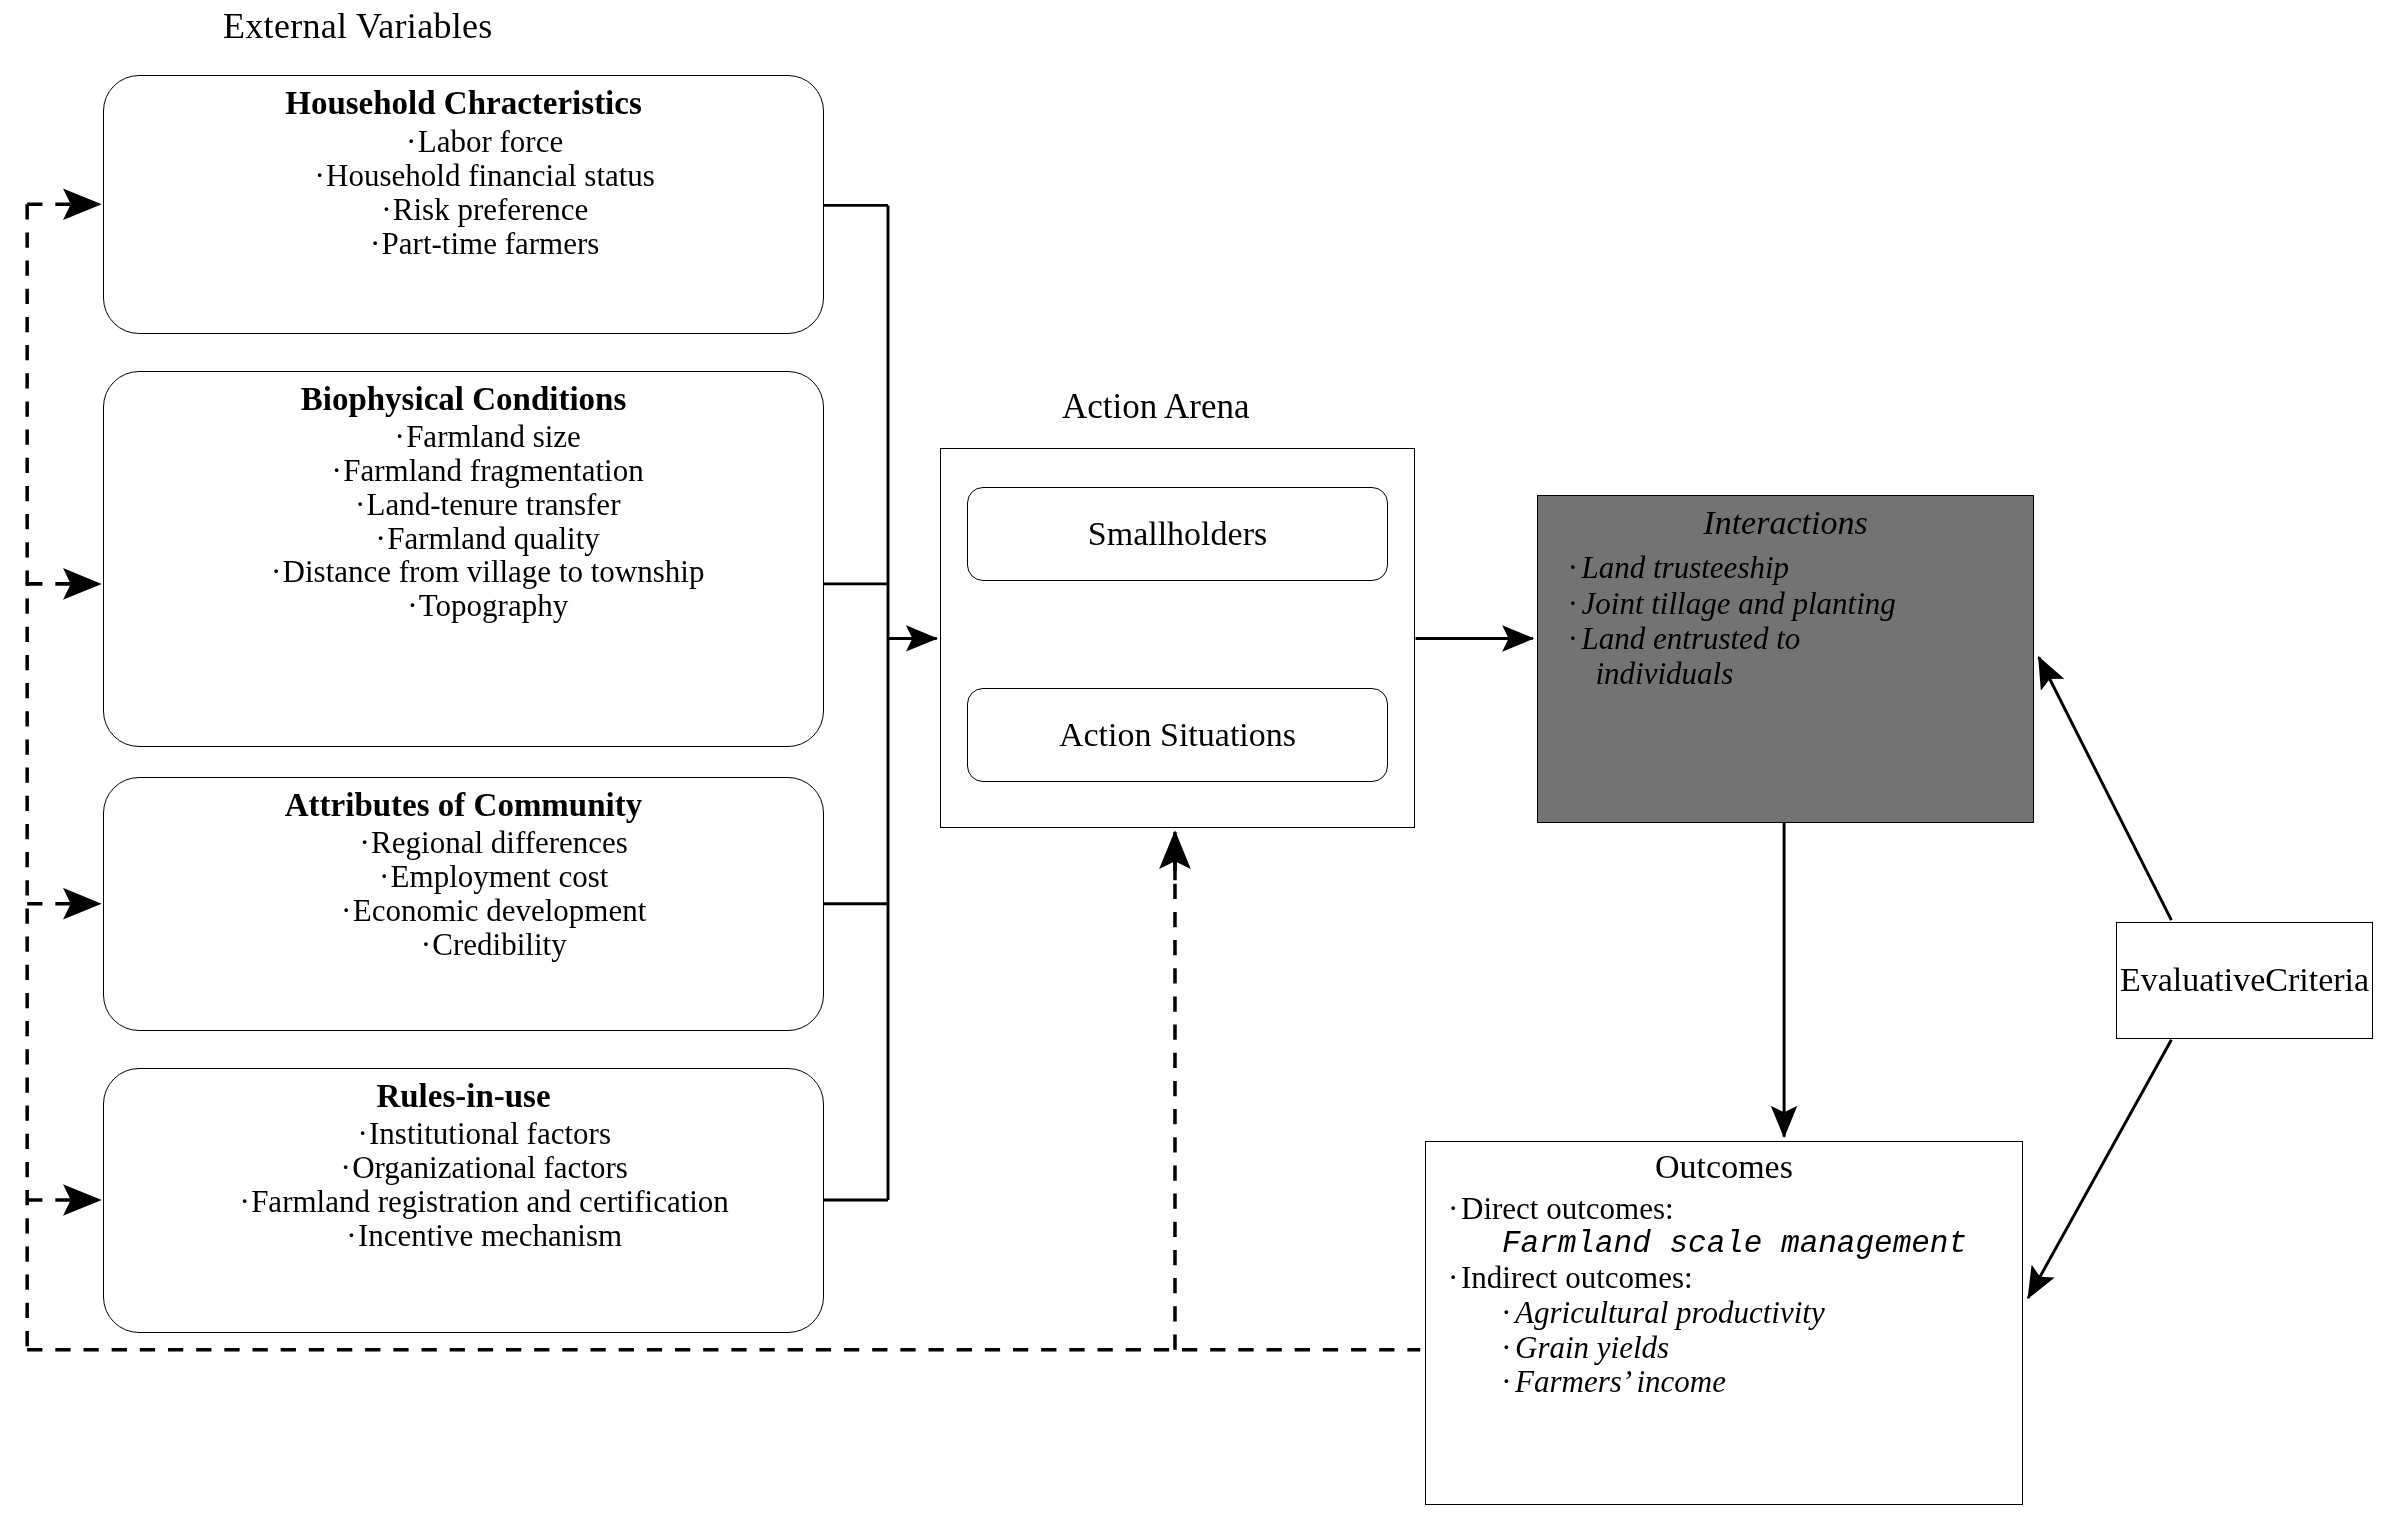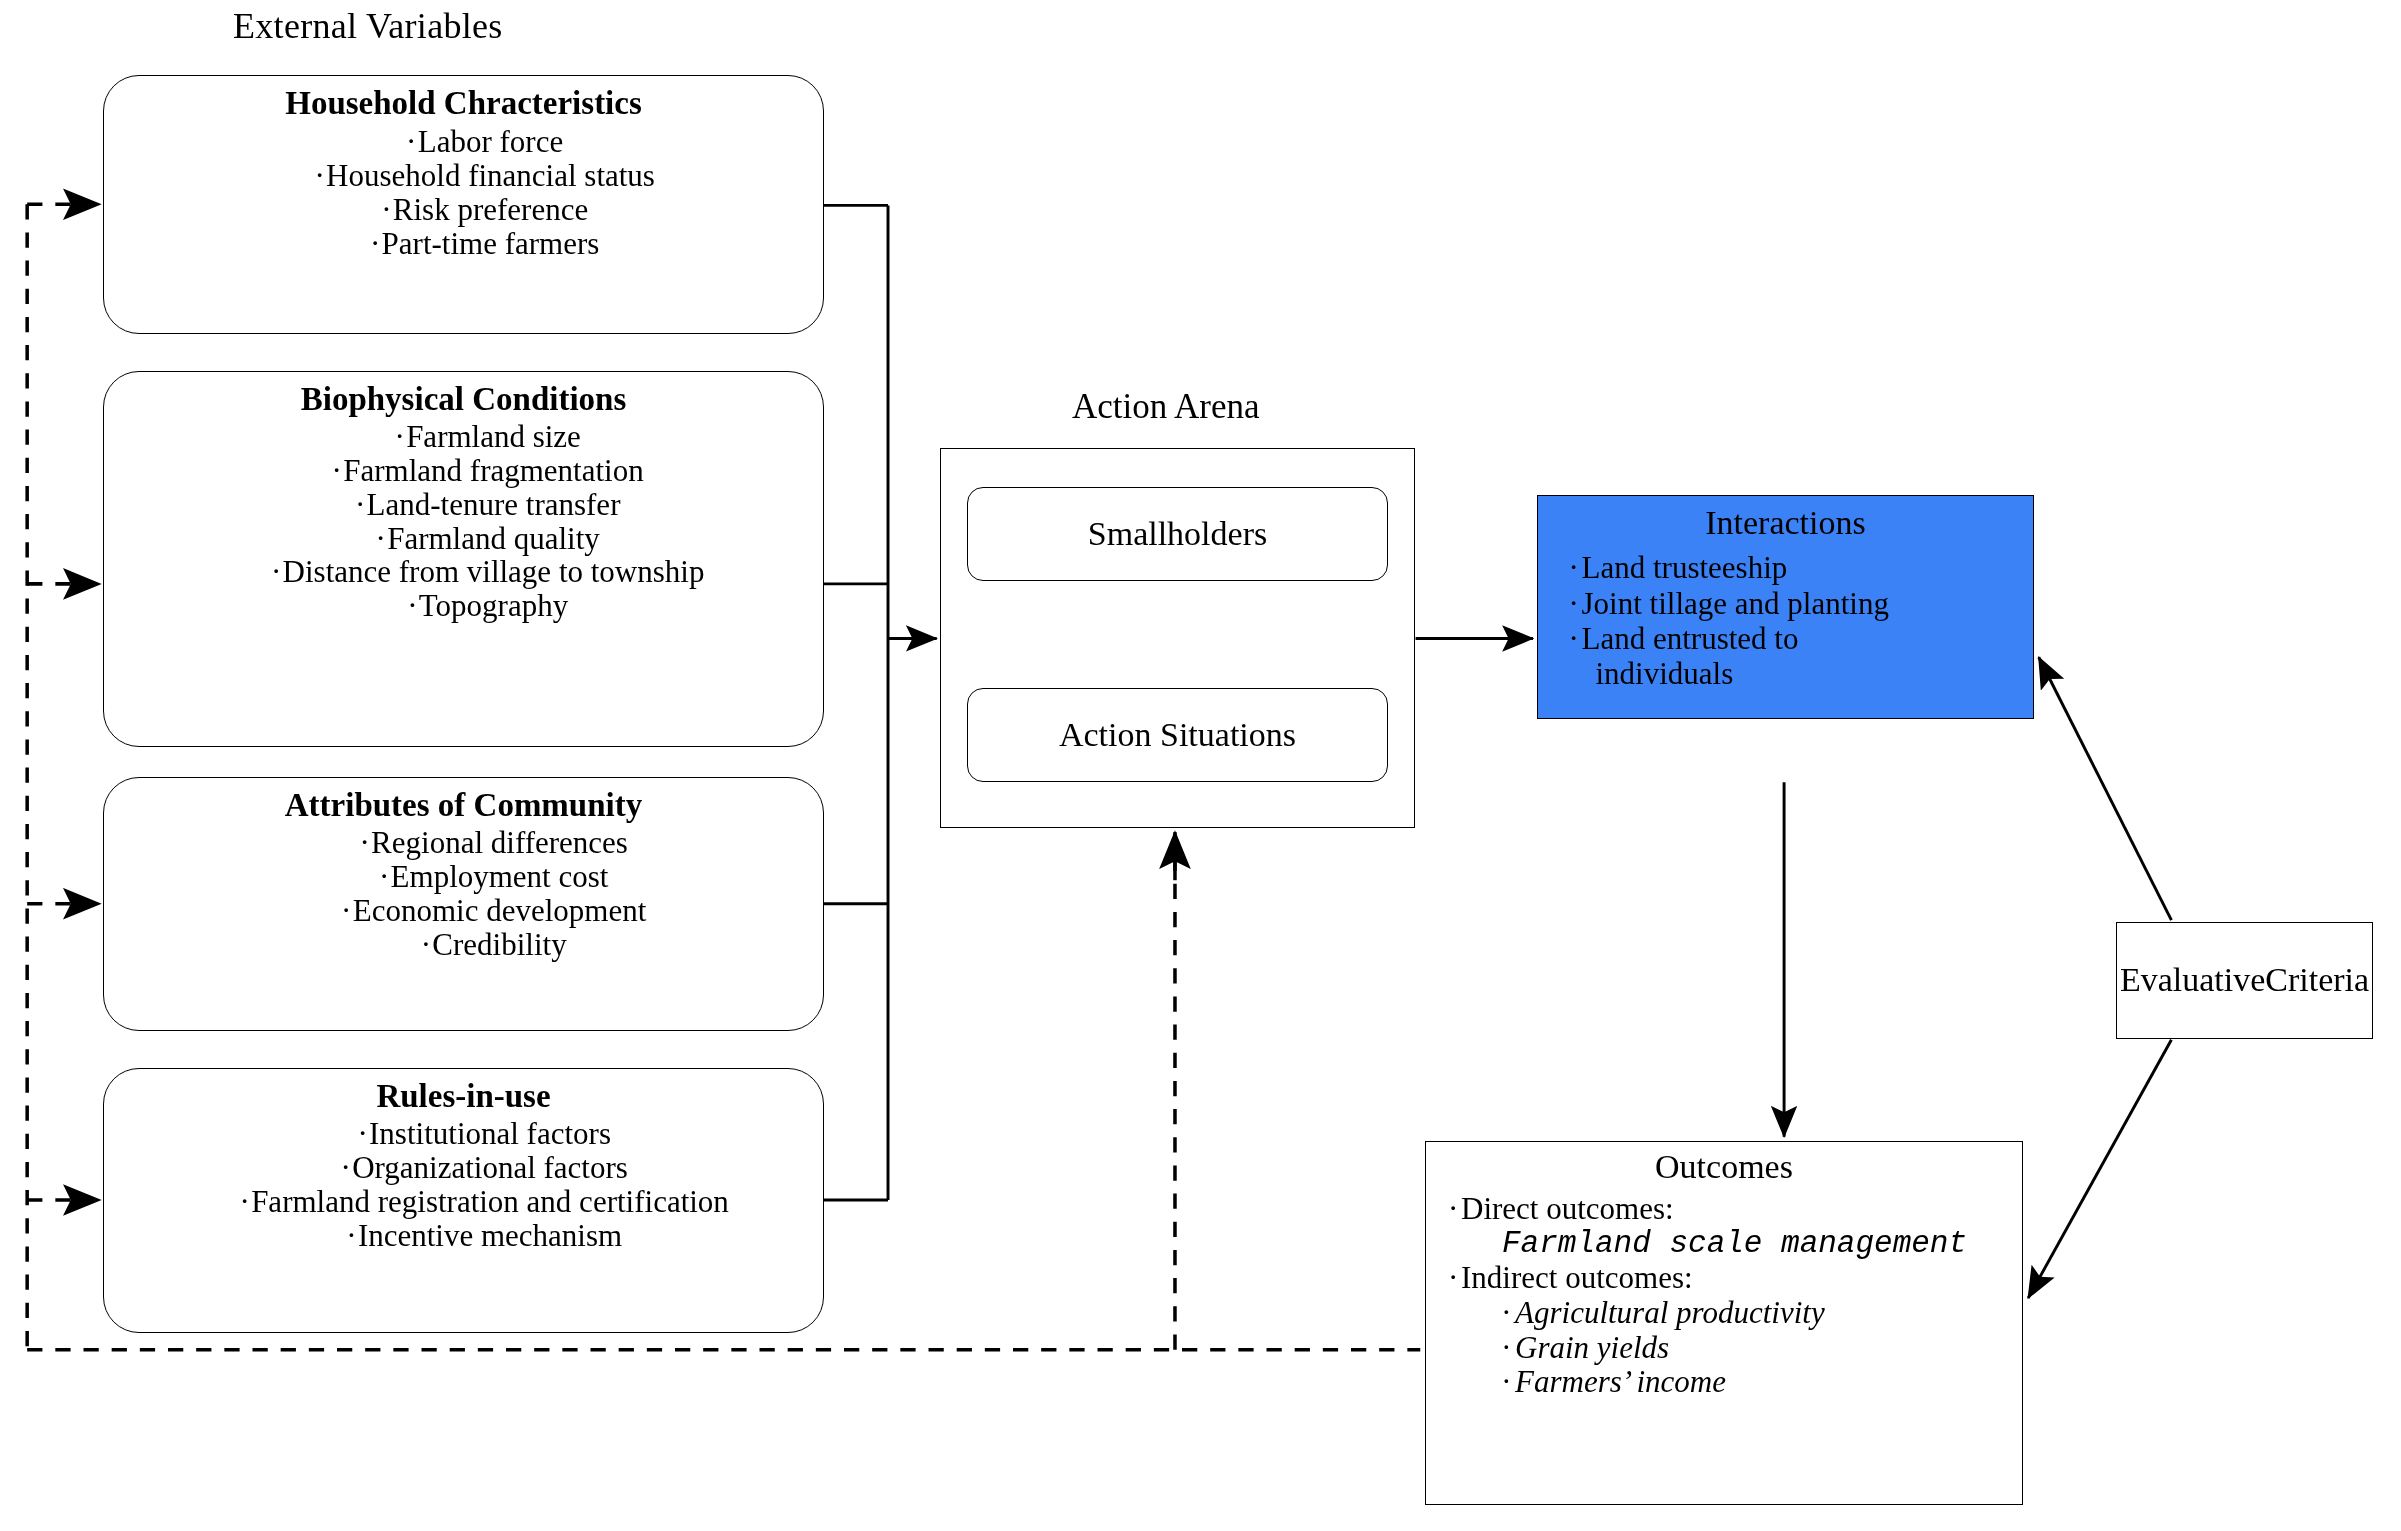--- a/index.html
+++ b/index.html
@@ -1,21 +1,21 @@
 <!DOCTYPE html>
 <html style="font-size:9.4px"><head>
 <meta charset="utf-8">
 <style>
   html,body{margin:0;padding:0;background:#ffffff;}
   body{font-family:"Liberation Serif","DejaVu Serif",serif;color:#000;}
   #stage{position:relative;width:2401px;height:1531px;background:#fff;overflow:hidden;}
 
   svg#wires{position:absolute;left:0;top:0;width:2401px;height:1531px;pointer-events:none;}
 
-  .lbl{position:absolute;white-space:nowrap;margin-left:10px;}
+  .lbl{position:absolute;white-space:nowrap;}
 
   
   #ev-title{left:223px;top:4.7px;font-size:36px;letter-spacing:0.3px;}
 
   
   .rbox{position:absolute;border:1.8px solid #000;border-radius:36px;background:#fff;box-sizing:border-box;}
   .rbox .hd{text-align:center;font-weight:bold;font-size:33px;line-height:1.0;margin-top:10.6px;}
   .rbox ul{list-style:none;margin:3px;padding:0;text-align:center;}
   .rbox li{font-size:31px;line-height:1.09;white-space:nowrap;}
   .dot{display:inline-block;width:.42em;}
@@ -35,21 +35,21 @@
 
   
   #aa-title{left:1062px;top:387px;font-size:35px;}
   #box-arena{position:absolute;left:940px;top:448px;width:475px;height:380px;border:1.8px solid #000;background:#fff;box-sizing:border-box;}
   .pill{position:absolute;border:1.8px solid #000;border-radius:16px;background:#fff;box-sizing:border-box;
         display:flex;align-items:center;justify-content:center;font-size:34px;}
   #pill-smallholders{left:967px;top:487px;width:421px;height:94px;}
   #pill-situations{left:967px;top:688px;width:421px;height:94px;}
 
   
-  #box-interactions{position:absolute;left:1537px;top:495px;width:497px;height:224px;border:1.8px solid #000;background:#3b82f6;box-sizing:border-box;}
+  #box-interactions{position:absolute;left:1537px;top:495px;width:497px;height:328px;border:1.8px solid #000;background:#737373;box-sizing:border-box;font-style:italic;}
   #box-interactions .hd{text-align:center;font-size:34px;margin-top:8.2px;}
   #box-interactions ul{list-style:none;margin:8.2px 0 0 0;padding-left:30.5px;}
   #box-interactions li{font-size:31px;line-height:1.14;white-space:nowrap;}
   #box-interactions li.cont{padding-left:27px;}
 
   
   #box-outcomes{position:absolute;left:1425px;top:1141px;width:598px;height:364px;border:1.8px solid #000;background:#fff;box-sizing:border-box;}
   #box-outcomes .hd{text-align:center;font-size:34px;margin-top:5.9px;}
   #box-outcomes ul{list-style:none;margin:5.9px 0 0 0;padding-left:22px;}
   #box-outcomes li{font-size:31px;line-height:1.12;white-space:nowrap;}

